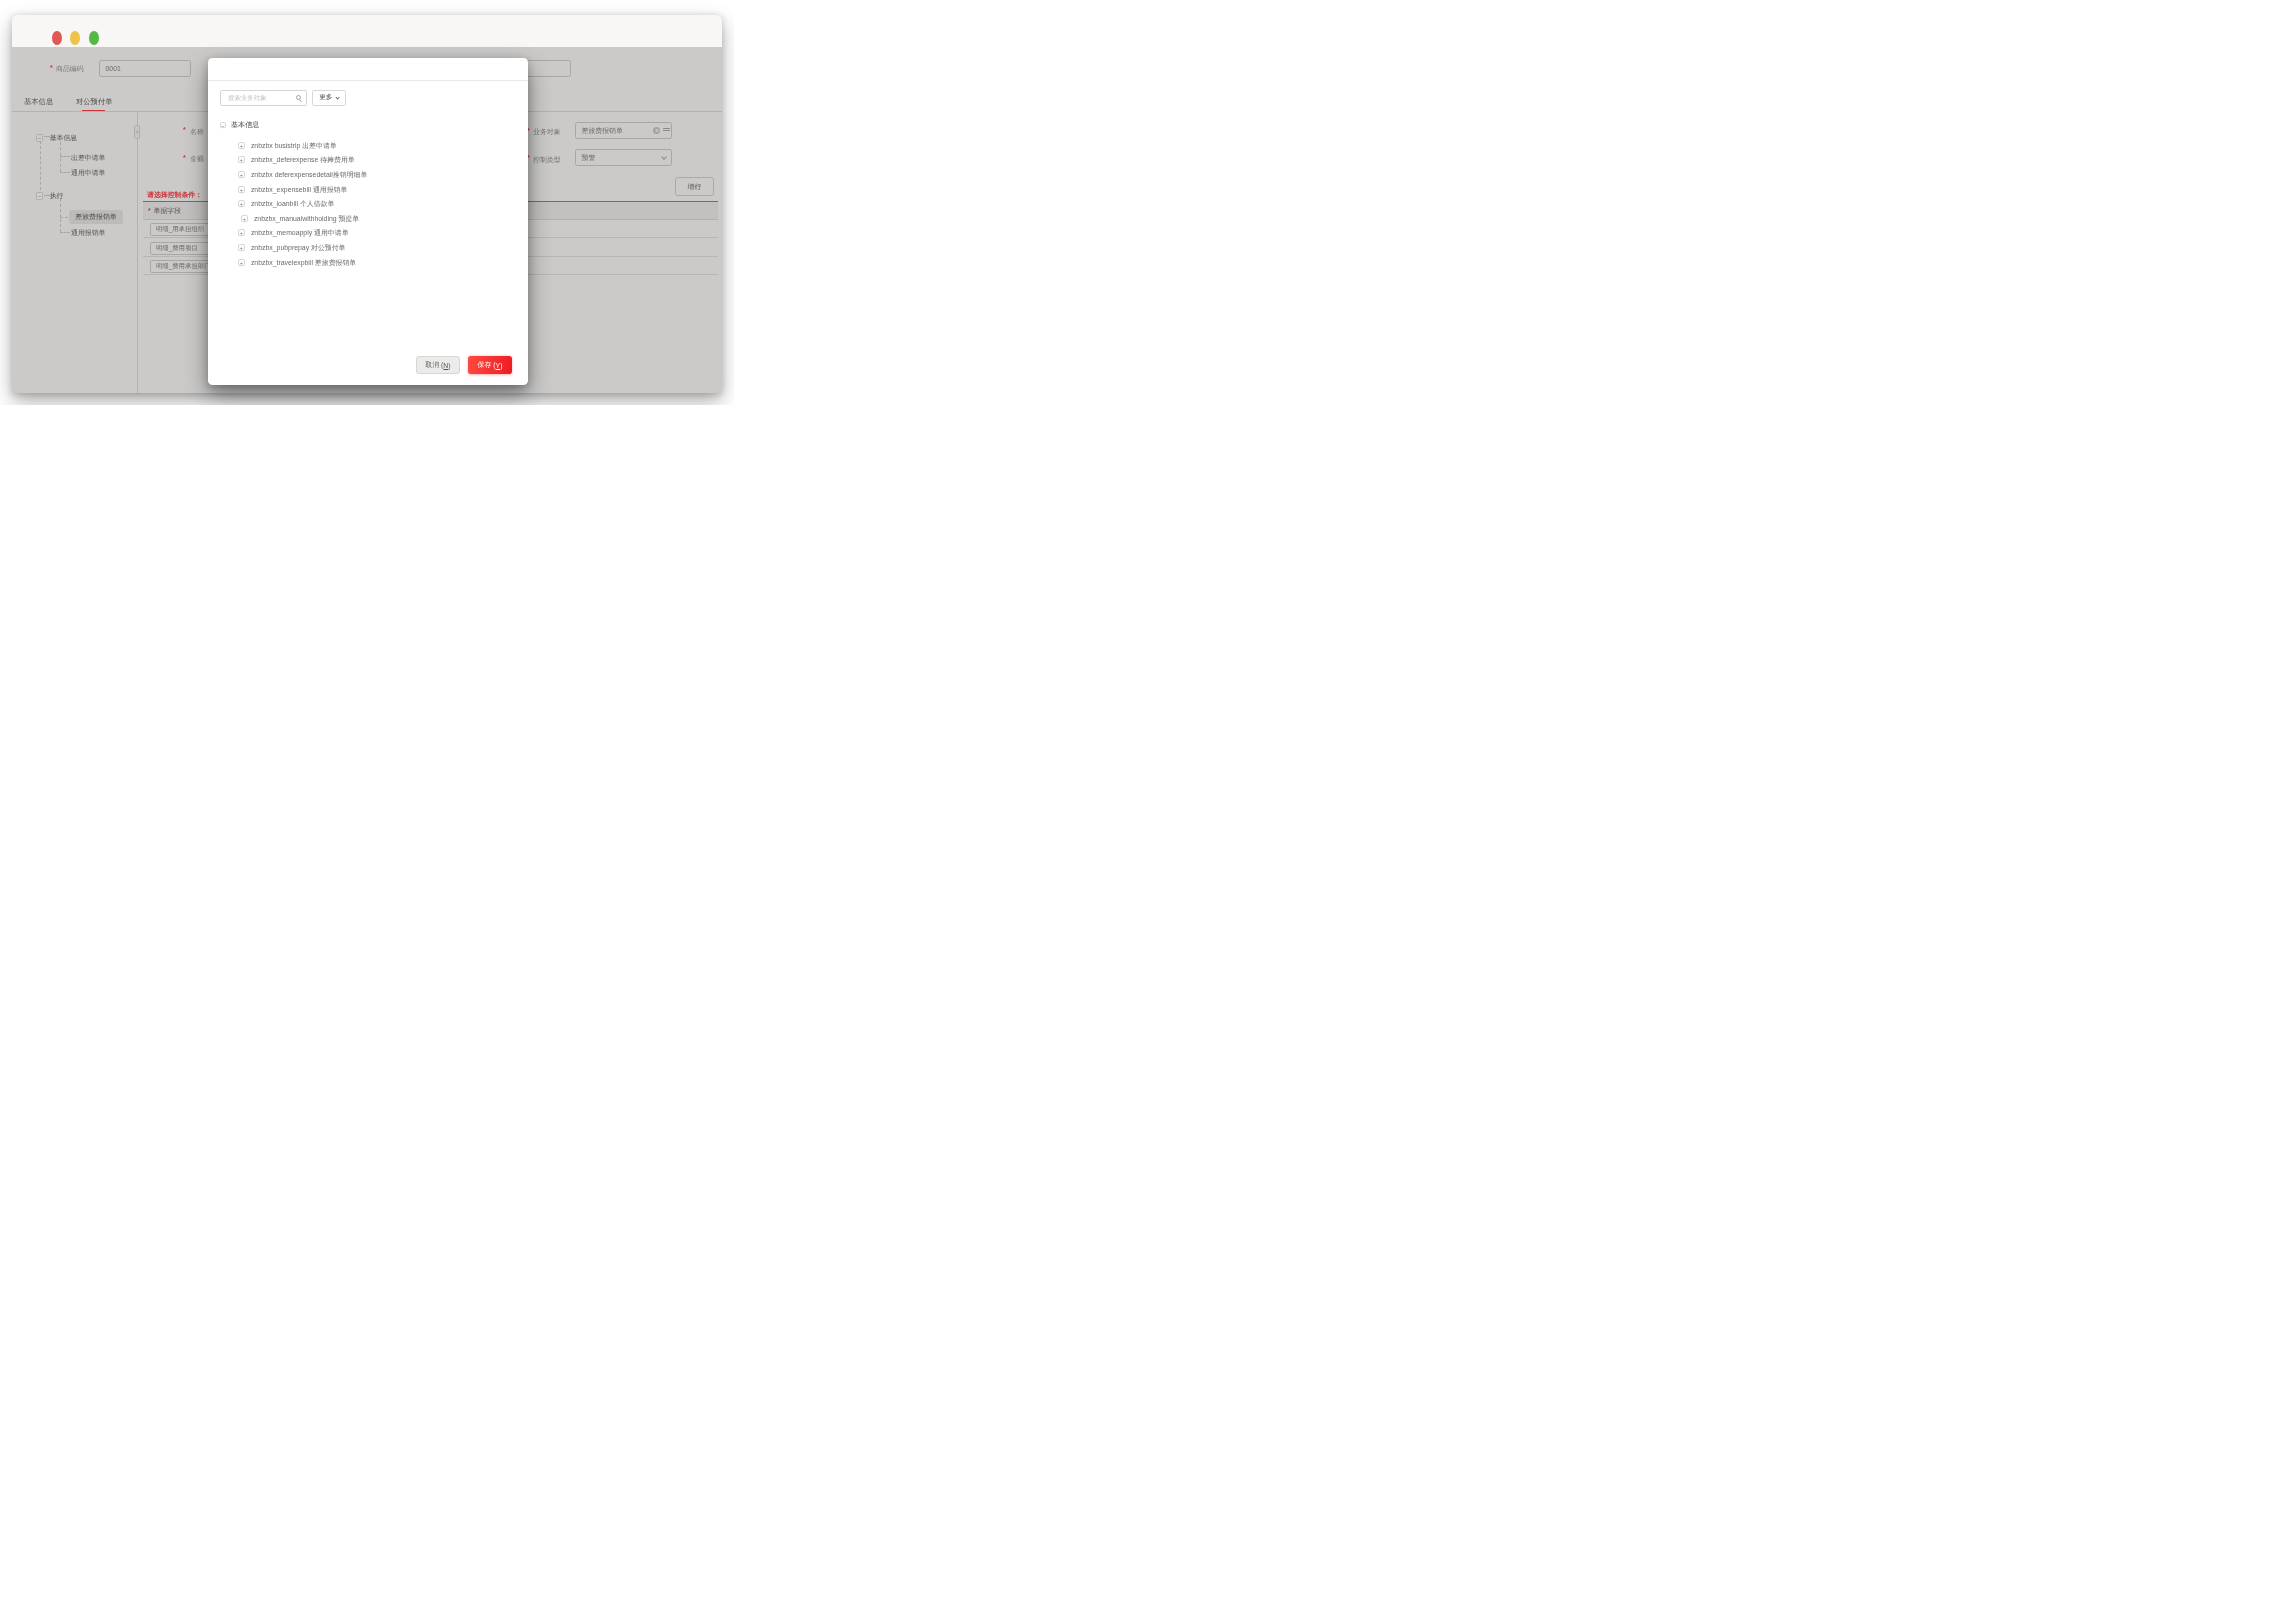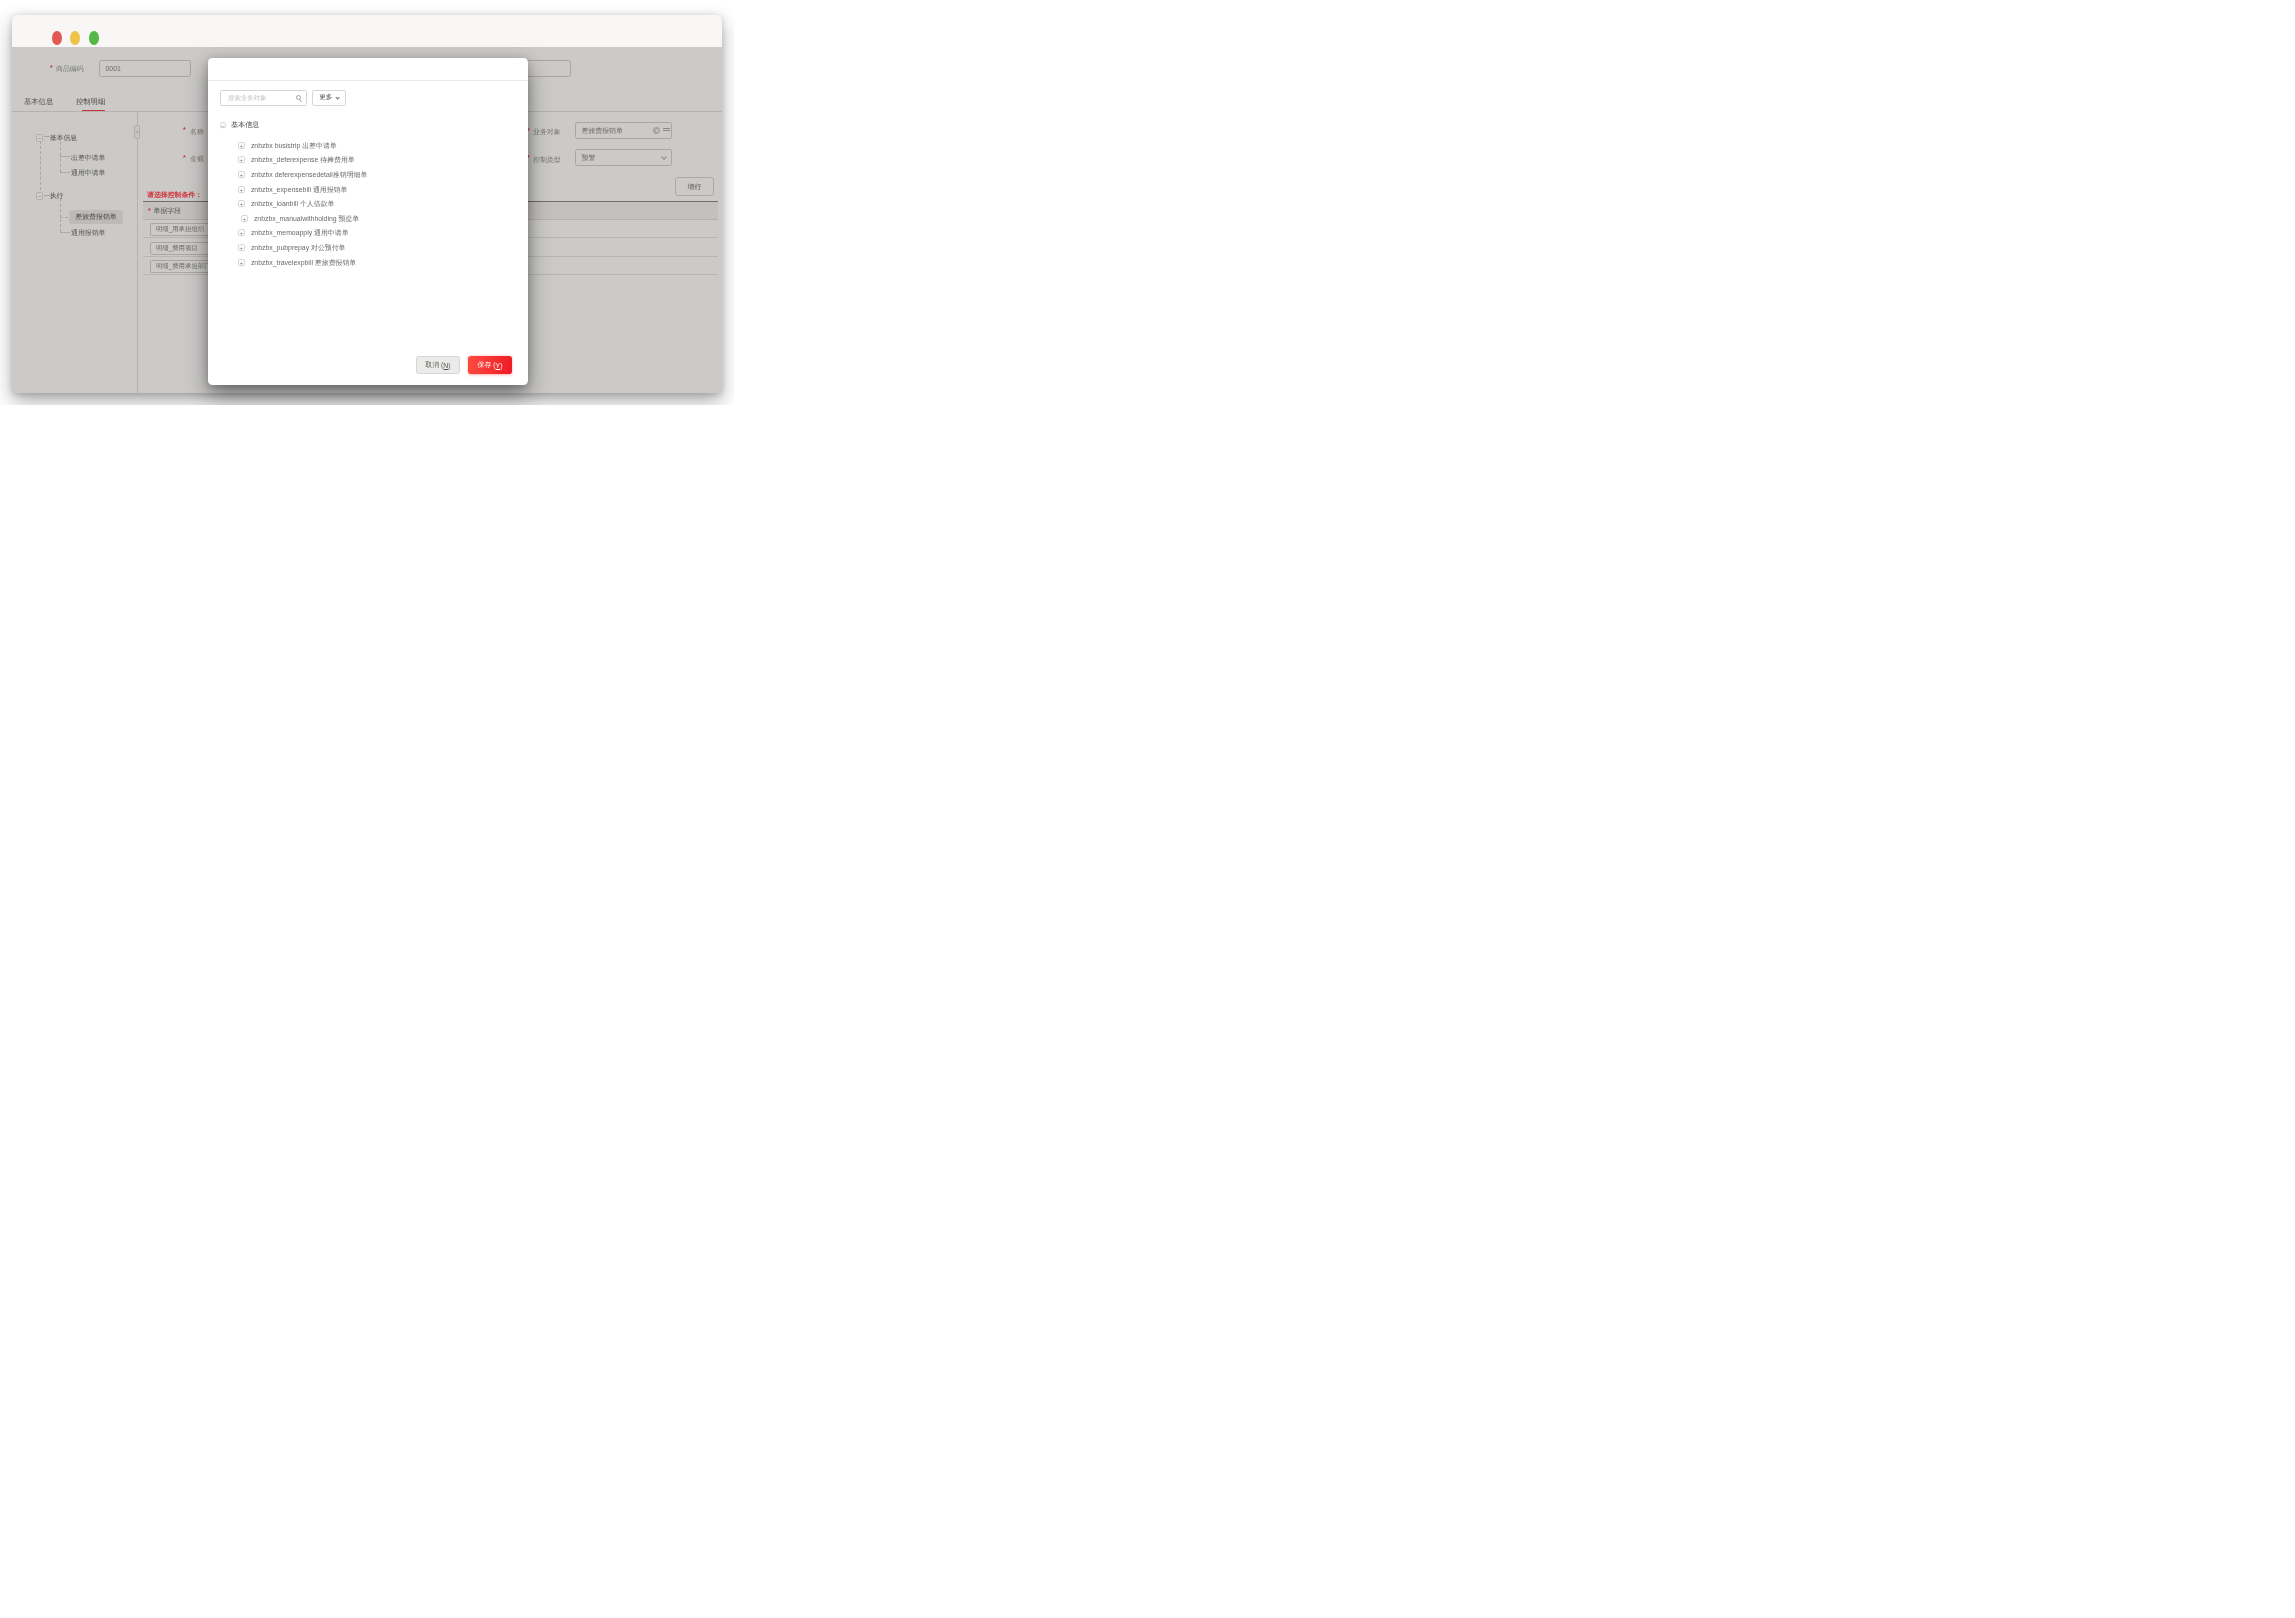--- a/index.html
+++ b/index.html
@@ -102,21 +102,21 @@
     <span class="lbl" style="position:absolute;left:44px;top:49px;">商品编码</span>
     <div class="bg-input" style="left:87px;top:45px;width:92px;height:17.4px;">
       <span>0001</span>
     </div>
 
     <div class="bg-input" style="left:475px;top:45px;width:84px;height:17px;">
       <span></span>
     </div>
 
     <span class="tab" style="left:12px;top:82px;">基本信息</span>
-    <span class="tab" style="left:64px;top:82px;">控制明细</span>
+    <span class="tab" style="left:64px;top:82px;">对公预付单</span>
     <div class="red-underline" style="left:70px;top:95px;width:22.5px;"></div>
     <div class="hline" style="left:0;top:96px;width:710px;"></div>
     <div class="vline" style="left:125px;top:97px;height:281px;"></div>
     <div class="collapse-handle" style="left:122px;top:110px;">
       <div class="tri-left"></div>
     </div>
 
     <div class="dash-h" style="left:32px;top:121px;width:6.4px;"></div>
     <div class="dash-v" style="left:27.5px;top:126px;height:54px;"></div>
     <div class="dash-v" style="left:48px;top:127px;height:30px;"></div>

